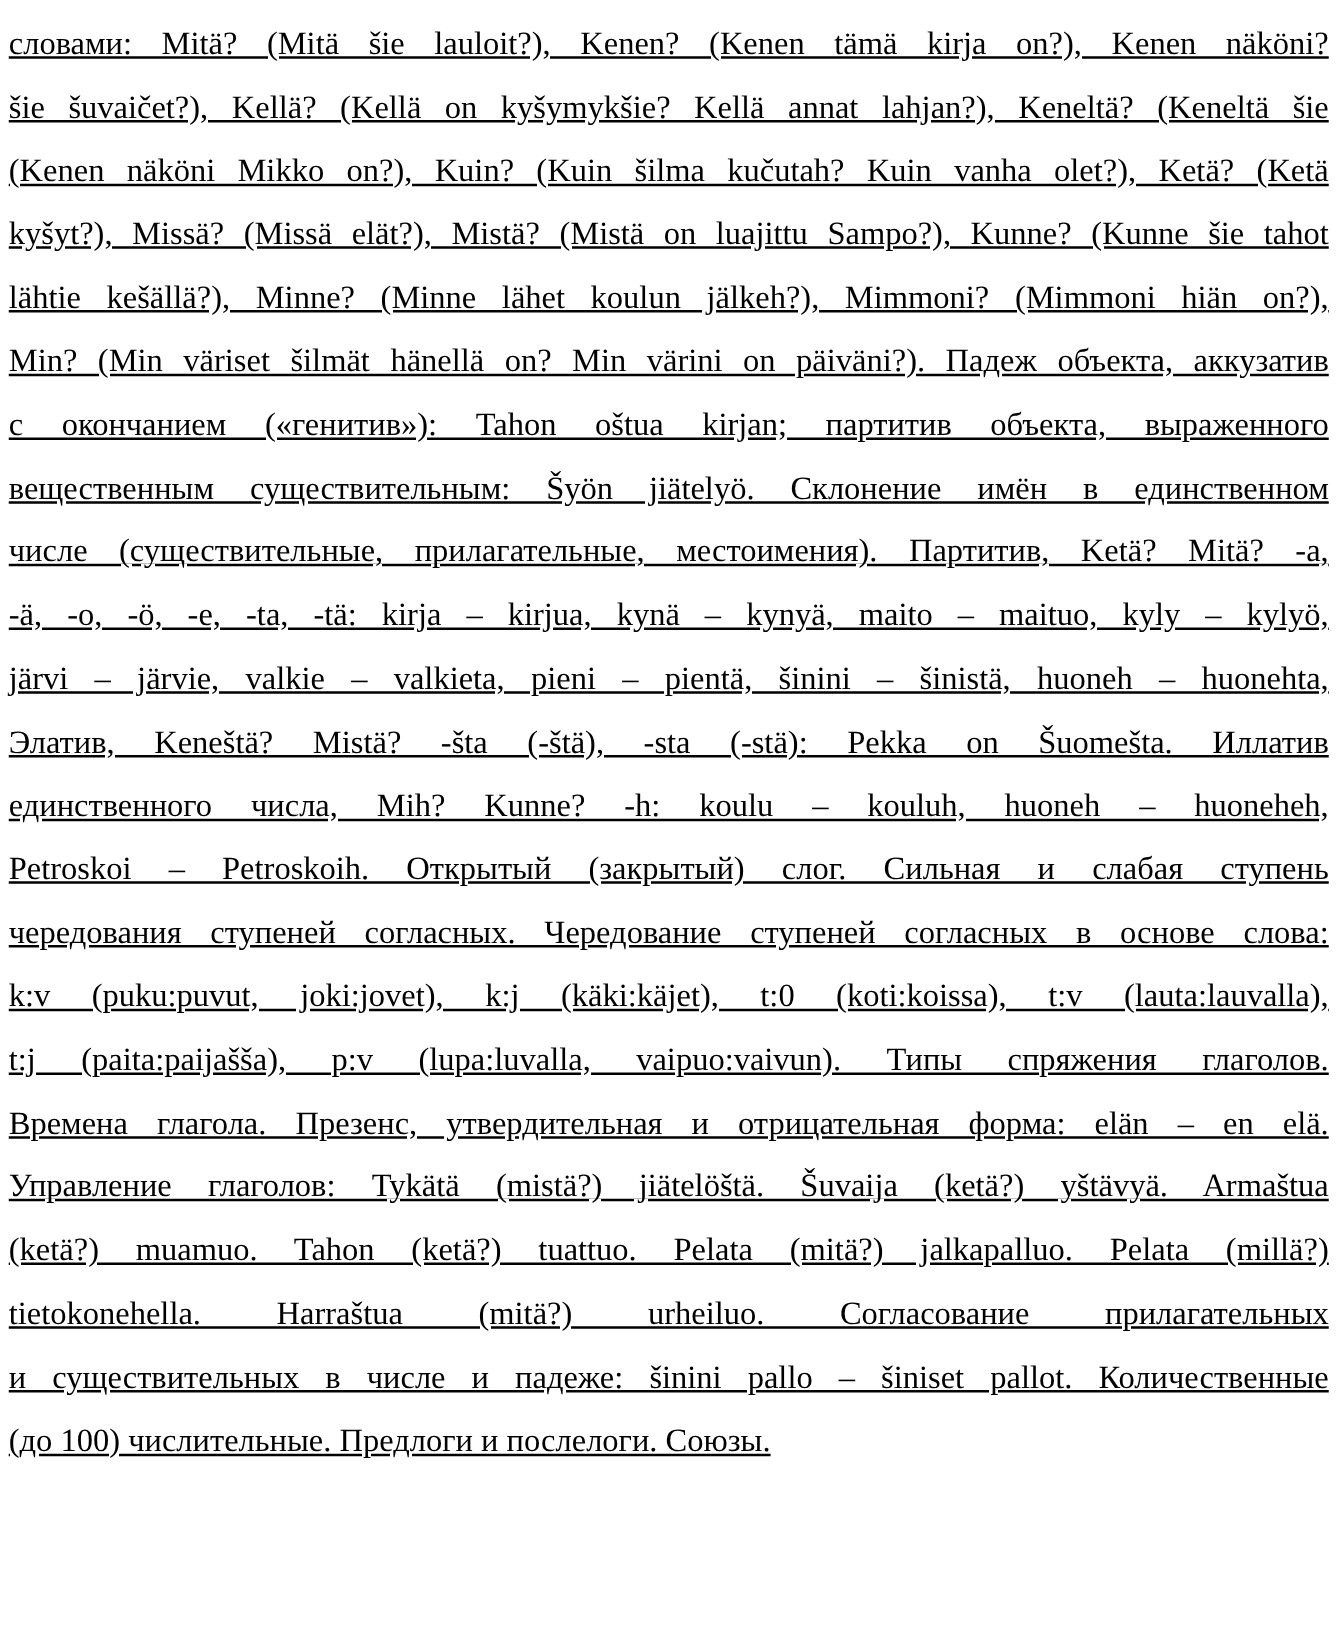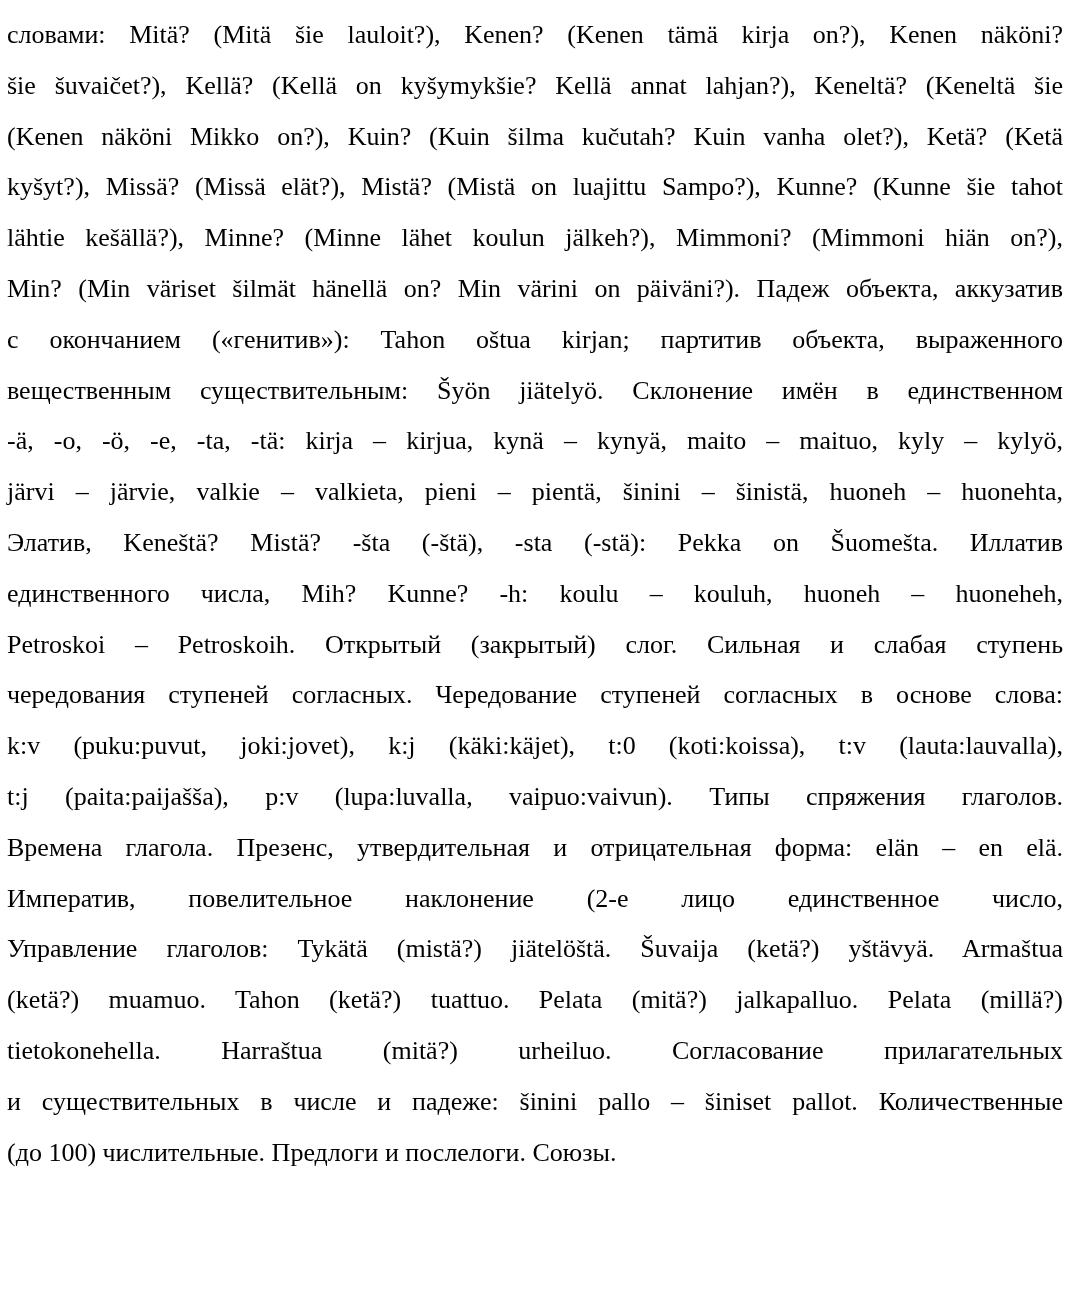--- a/index.html
+++ b/index.html
@@ -5,21 +5,21 @@
   html, body { margin: 0; padding: 0; background: #ffffff; }
   body { width: 1071px; height: 1315px; overflow: hidden; position: relative; }
   .page {
     position: absolute; left: 7px; top: 0; width: 1056px;
     font-family: "Liberation Serif", "DejaVu Serif", serif;
     font-size: 26px; color: #000000;
   }
   .line {
     height: 50.8px; line-height: 50.8px;
     text-align: justify; text-align-last: justify;
-    white-space: nowrap; overflow: visible;
+    white-space: nowrap; overflow: visible; text-decoration: underline;
   }
   .line.last { text-align-last: left; }
   .line span { display: block; white-space: normal; text-align: justify; text-align-last: inherit; }
 </style>
 </head>
 <body>
 
 <div class="page" style="top:10px;">
   <div class="line">
       <span>словами: Mitä? (Mitä šie lauloit?), Kenen? (Kenen tämä kirja on?), Kenen näköni?</span>
@@ -39,20 +39,23 @@
   <div class="line">
       <span>Min? (Min väriset šilmät hänellä on? Min värini on päiväni?). Падеж объекта, аккузатив</span>
     </div>
   <div class="line">
       <span>с окончанием («генитив»): Tahon oštua kirjan; партитив объекта, выраженного</span>
     </div>
   <div class="line">
       <span>вещественным существительным: Šyön jiätelyö. Склонение имён в единственном</span>
     </div>
   <div class="line">
+      <span>числе (существительные, прилагательные, местоимения). Партитив, Ketä? Mitä? -a,</span>
+    </div>
+  <div class="line">
       <span>-ä, -o, -ö, -e, -ta, -tä: kirja – kirjua, kynä – kynyä, maito – maituo, kyly – kylyö,</span>
     </div>
   <div class="line">
       <span>järvi – järvie, valkie – valkieta, pieni – pientä, šinini – šinistä, huoneh – huonehta,</span>
     </div>
   <div class="line">
       <span>Элатив, Keneštä? Mistä? -šta (-štä), -sta (-stä): Pekka on Šuomešta. Иллатив</span>
     </div>
   <div class="line">
       <span>единственного числа, Mih? Kunne? -h: koulu – kouluh, huoneh – huoneheh,</span>
@@ -66,23 +69,20 @@
   <div class="line">
       <span>k:v (puku:puvut, joki:jovet), k:j (käki:käjet), t:0 (koti:koissa), t:v (lauta:lauvalla),</span>
     </div>
   <div class="line">
       <span>t:j (paita:paijašša), p:v (lupa:luvalla, vaipuo:vaivun). Типы спряжения глаголов.</span>
     </div>
   <div class="line">
       <span>Времена глагола. Презенс, утвердительная и отрицательная форма: elän – en elä.</span>
     </div>
   <div class="line">
-      <span>Императив, повелительное наклонение (2-е лицо единственное число,</span>
-    </div>
-  <div class="line">
       <span>Управление глаголов: Tykätä (mistä?) jiätelöštä. Šuvaija (ketä?) yštävyä. Armaštua</span>
     </div>
   <div class="line">
       <span>(ketä?) muamuo. Tahon (ketä?) tuattuo. Pelata (mitä?) jalkapalluo. Pelata (millä?)</span>
     </div>
   <div class="line">
       <span>tietokonehella. Harraštua (mitä?) urheiluo. Согласование прилагательных</span>
     </div>
   <div class="line">
       <span>и существительных в числе и падеже: šinini pallo – šiniset pallot. Количественные</span>

